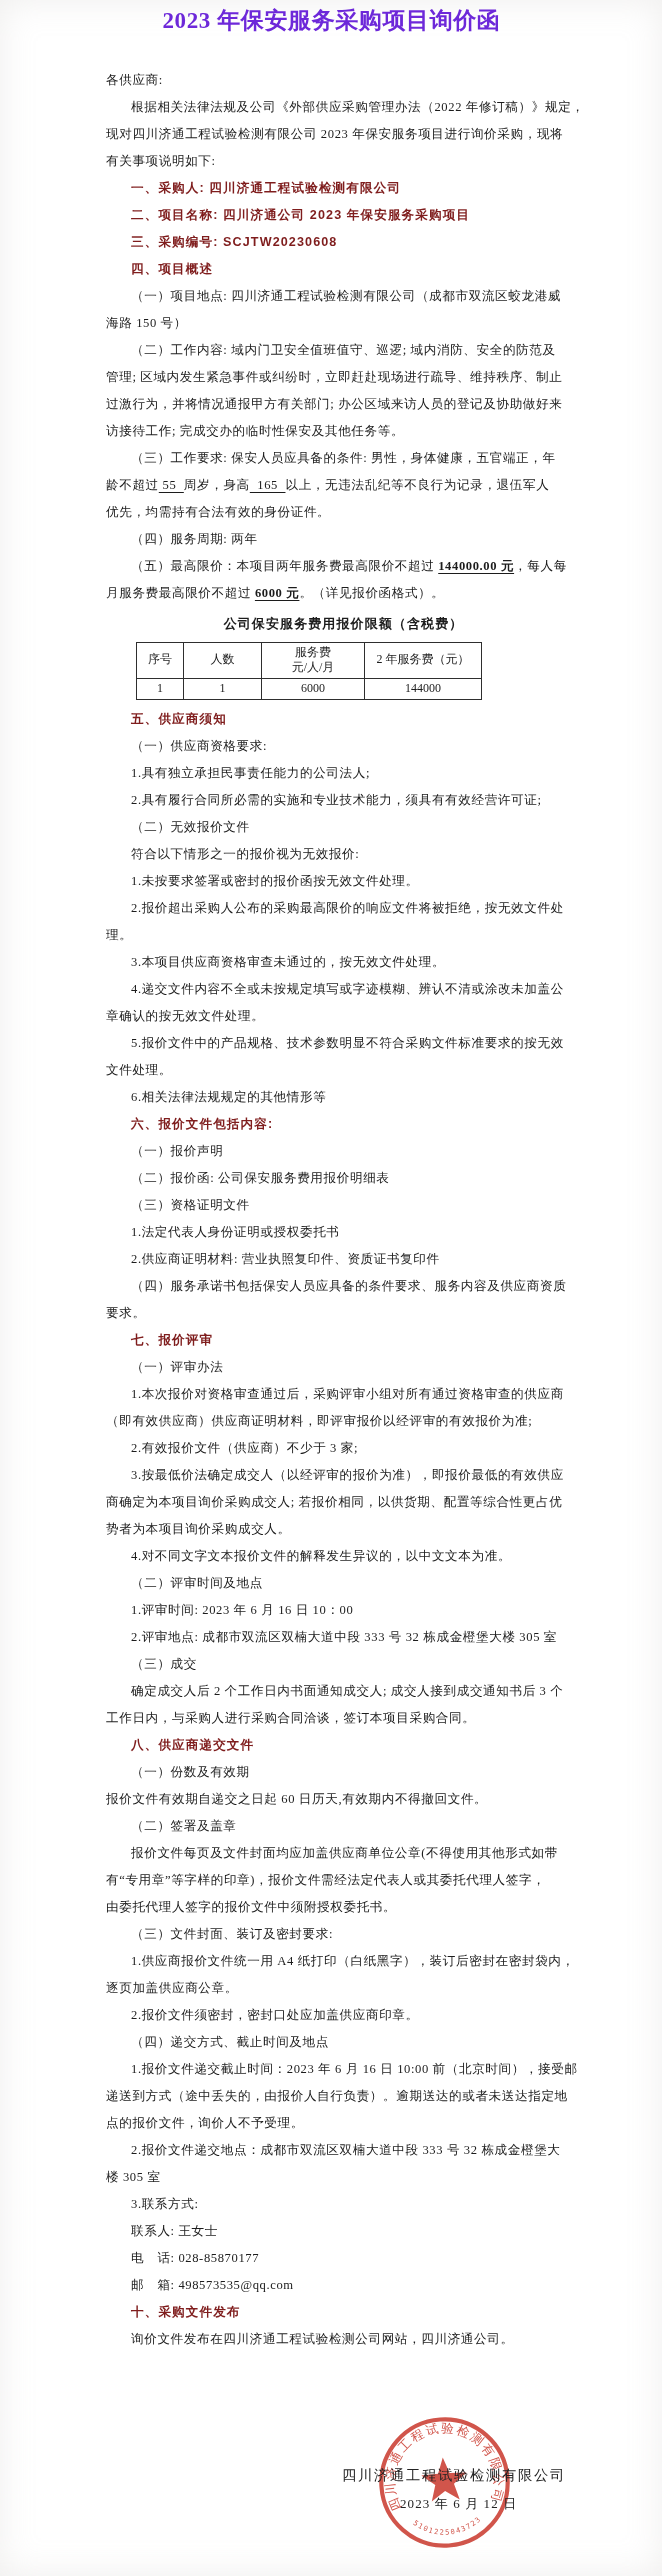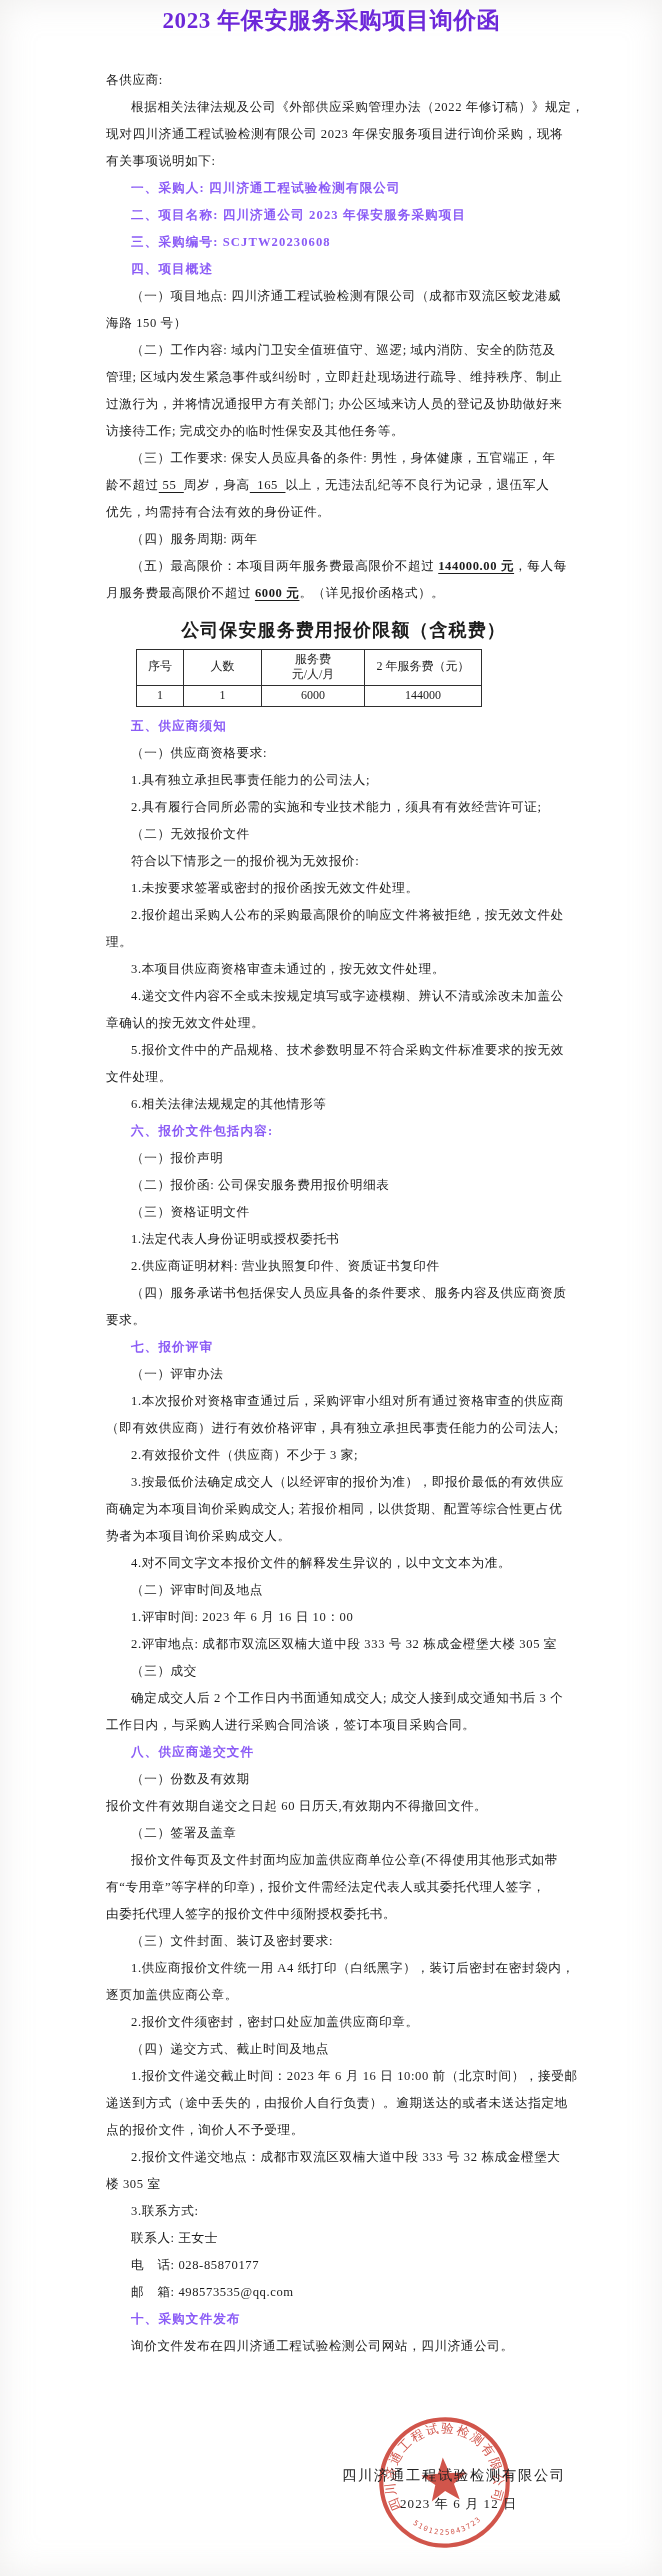--- a/index.html
+++ b/index.html
@@ -23,28 +23,28 @@
   }
   .content{padding:0 82px 0 106px;}
   .line{
     height:27px;line-height:27px;
     font-size:12.6px;letter-spacing:0.6px;
     white-space:nowrap;
   }
   .line.p{text-indent:25px;}
   .line.h{
     text-indent:25px;font-weight:bold;
-    font-family:Liberation Serif, serif;
-    letter-spacing:1.1px;color:#8b5cf6;
+    font-family:Liberation Sans, sans-serif;
+    letter-spacing:1.1px;color:#7f1d1d;
   }
   .u{text-decoration:underline;text-underline-offset:2.9px;text-align:center;}
   .b{font-weight:bold;}
   .tbl-title{
-    height:29px;line-height:29px;margin-top:9px;
-    text-align:center;font-weight:bold;font-size:18px;
+    height:29px;line-height:29px;margin-top:2px;
+    text-align:center;font-weight:bold;font-size:13px;
     font-family:Liberation Sans, sans-serif;
     letter-spacing:1.1px;
   }
   table.quote{
     border-collapse:collapse;table-layout:fixed;
     margin:3.4px 0 5.7px 30px;
   }
   table.quote th,table.quote td{
     border:1.1px solid #2e2e2e;
     text-align:center;vertical-align:middle;
@@ -143,21 +143,21 @@
         <div class="line p">（一）报价声明</div>
         <div class="line p">（二）报价函: 公司保安服务费用报价明细表</div>
         <div class="line p">（三）资格证明文件</div>
         <div class="line p">1.法定代表人身份证明或授权委托书</div>
         <div class="line p">2.供应商证明材料: 营业执照复印件、资质证书复印件</div>
         <div class="line p">（四）服务承诺书包括保安人员应具备的条件要求、服务内容及供应商资质</div>
         <div class="line c">要求。</div>
         <div class="line h">七、报价评审</div>
         <div class="line p">（一）评审办法</div>
         <div class="line p">1.本次报价对资格审查通过后，采购评审小组对所有通过资格审查的供应商</div>
-        <div class="line c">（即有效供应商）进行有效价格评审，具有独立承担民事责任能力的公司法人;</div>
+        <div class="line c">（即有效供应商）供应商证明材料，即评审报价以经评审的有效报价为准;</div>
         <div class="line p">2.有效报价文件（供应商）不少于 3 家;</div>
         <div class="line p">3.按最低价法确定成交人（以经评审的报价为准），即报价最低的有效供应</div>
         <div class="line c">商确定为本项目询价采购成交人; 若报价相同，以供货期、配置等综合性更占优</div>
         <div class="line c">势者为本项目询价采购成交人。</div>
         <div class="line p">4.对不同文字文本报价文件的解释发生异议的，以中文文本为准。</div>
         <div class="line p">（二）评审时间及地点</div>
         <div class="line p">1.评审时间: 2023 年 6 月 16 日  10：00</div>
         <div class="line p">2.评审地点: 成都市双流区双楠大道中段 333 号 32 栋成金橙堡大楼 305 室</div>
         <div class="line p">（三）成交</div>
         <div class="line p">确定成交人后 2 个工作日内书面通知成交人; 成交人接到成交通知书后 3 个</div>

